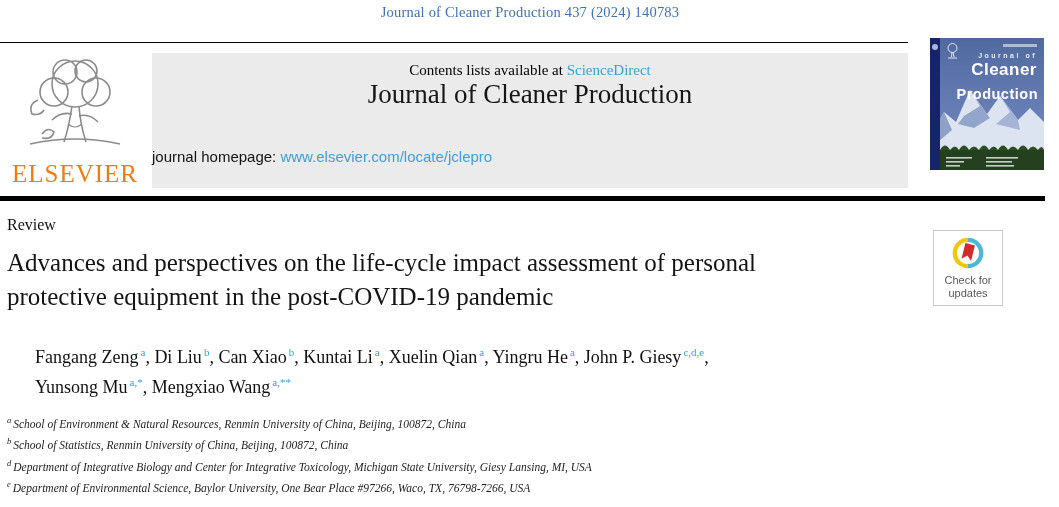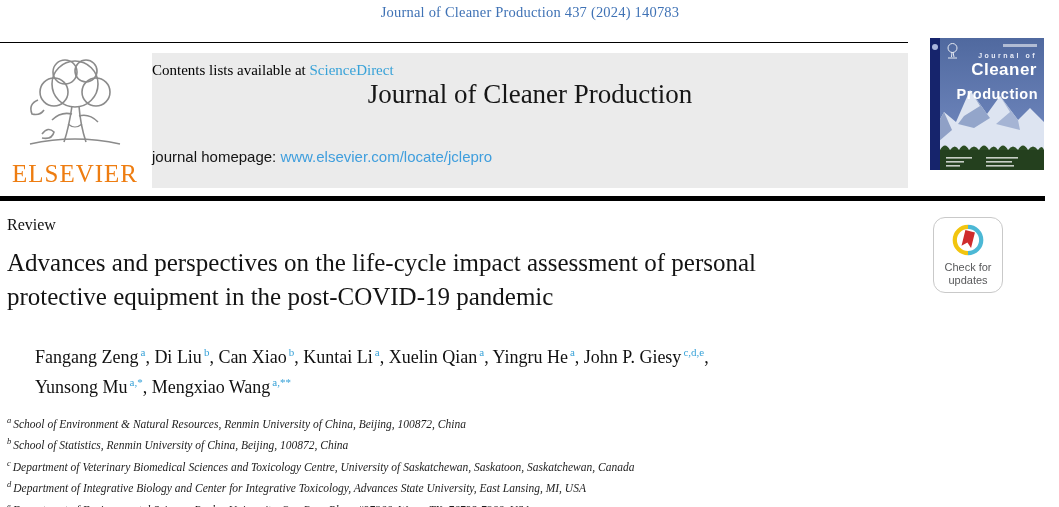--- a/index.html
+++ b/index.html
@@ -14,21 +14,21 @@
   
   #rule-thin{top:42px;left:0;width:908px;height:1px;background:#000;}
   #rule-thick{top:196px;left:0;width:1045px;height:5px;background:#000;}
 
   
   #elsevier{left:6px;top:54px;width:138px;height:134px;text-align:center;}
   #elsevier .wordmark{font-size:25px;color:#ee7d11;letter-spacing:1px;margin-top:-2px;}
 
   
   #headerbox{left:152px;top:53px;width:756px;height:135px;background:#ebebeb;}
-  #contents-line{margin-top:9px;font-size:15px;color:#000;}
+  #contents-line{margin-top:9px;text-align:center;font-size:15px;color:#000;}
   #contents-line .link{color:#38a2d8;cursor:pointer;}
   #journal-title{text-align:center;font-size:27px;color:#161616;}
   #homepage-line{margin-top:38px;text-align:left;font-size:15px;
                  font-family:"Liberation Sans", sans-serif;color:#141414;}
   #homepage-line .link{color:#3f9edd;cursor:pointer;}
 
   
   #cover{left:930px;top:38px;width:114px;height:132px;background:#5b77bd;overflow:hidden;}
   #cover svg{position:absolute;left:0;top:0;}
   #cover .strip{position:absolute;left:0;top:0;width:10px;height:152px;background:#16246c;}
@@ -47,22 +47,22 @@
   
   #review-label{left:7px;top:216px;font-size:16px;color:#111;}
   #article-title{left:7px;top:246px;width:910px;font-size:25px;line-height:34px;color:#141414;}
   #author-list{left:7px;top:340px;width:920px;font-size:18px;line-height:25px;color:#111;margin-left:28px;}
   #author-list sup{font-size:11px;color:#38a2d8;margin-left:2px;cursor:pointer;}
   #affil-list{left:7px;top:412px;width:950px;font-style:italic;font-size:11.5px;
               line-height:17.6px;color:#1c1c1c;}
   #affil-list sup{font-size:8.5px;margin-right:2px;color:#1c1c1c;}
 
   
-  #badge{left:933px;top:217px;width:68px;height:74px;background:#fff;border:1px solid #c9c9c9;
-         border-radius:12px;text-align:center;cursor:pointer;
+  #badge{left:933px;top:230px;width:68px;height:74px;background:#fff;border:1px solid #c9c9c9;
+         border-radius:0;text-align:center;cursor:pointer;
          font-family:"Liberation Sans", sans-serif;}
   #badge .cap{font-size:11px;color:#58595b;line-height:13px;}
 </style>
 </head>
 <body>
 
 <div class="abs" id="citation">Journal of Cleaner Production 437 (2024) 140783</div>
 
 <div class="abs" id="rule-thin"></div>
 
@@ -142,22 +142,21 @@
 <div class="abs" id="article-title">
   <div>Advances and perspectives on the life-cycle impact assessment of personal</div>
   <div>protective equipment in the post-COVID-19 pandemic</div>
 </div>
 
 <div class="abs" id="author-list"><span><span>Fangang Zeng</span><sup>a</sup>, </span><span><span>Di Liu</span><sup>b</sup>, </span><span><span>Can Xiao</span><sup>b</sup>, </span><span><span>Kuntai Li</span><sup>a</sup>, </span><span><span>Xuelin Qian</span><sup>a</sup>, </span><span><span>Yingru He</span><sup>a</sup>, </span><span><span>John P. Giesy</span><sup>c,d,e</sup>,</span><br><span><span>Yunsong Mu</span><sup>a,*</sup>, </span><span><span>Mengxiao Wang</span><sup>a,**</sup></span></div>
 
 <div class="abs" id="affil-list">
     <div><sup>a</sup><span>School of Environment &amp; Natural Resources, Renmin University of China, Beijing, 100872, China</span></div>
     <div><sup>b</sup><span>School of Statistics, Renmin University of China, Beijing, 100872, China</span></div>
-    <div><sup>c</sup><span>Department of Veterinary Biomedical Sciences and Toxicology Centre, University of Saskatchewan, Saskatoon, Saskatchewan, Canada</span></div>
-    <div><sup>d</sup><span>Department of Integrative Biology and Center for Integrative Toxicology, Advances State University, East Lansing, MI, USA</span></div>
+    <div><sup>d</sup><span>Department of Integrative Biology and Center for Integrative Toxicology, Michigan State University, Giesy Lansing, MI, USA</span></div>
     <div><sup>e</sup><span>Department of Environmental Science, Baylor University, One Bear Place #97266, Waco, TX, 76798-7266, USA</span></div>
   </div>
 
 <div class="abs" id="badge">
   <span>
     <svg width="34" height="34" viewBox="0 0 36 36" style="margin-top:5px">
       <path d="M18 4 A14 14 0 1 0 18 32" fill="none" stroke="#f2c50f" stroke-width="4.5"></path>
       <path d="M18 4 A14 14 0 1 1 18 32" fill="none" stroke="#4cb8d5" stroke-width="4.5"></path>
       <g transform="rotate(14 18 18)">
         <path d="M12.8 8.5 h10.4 v17 l-5.2 -4.8 l-5.2 4.8 Z" fill="#cf2c2c"></path>

